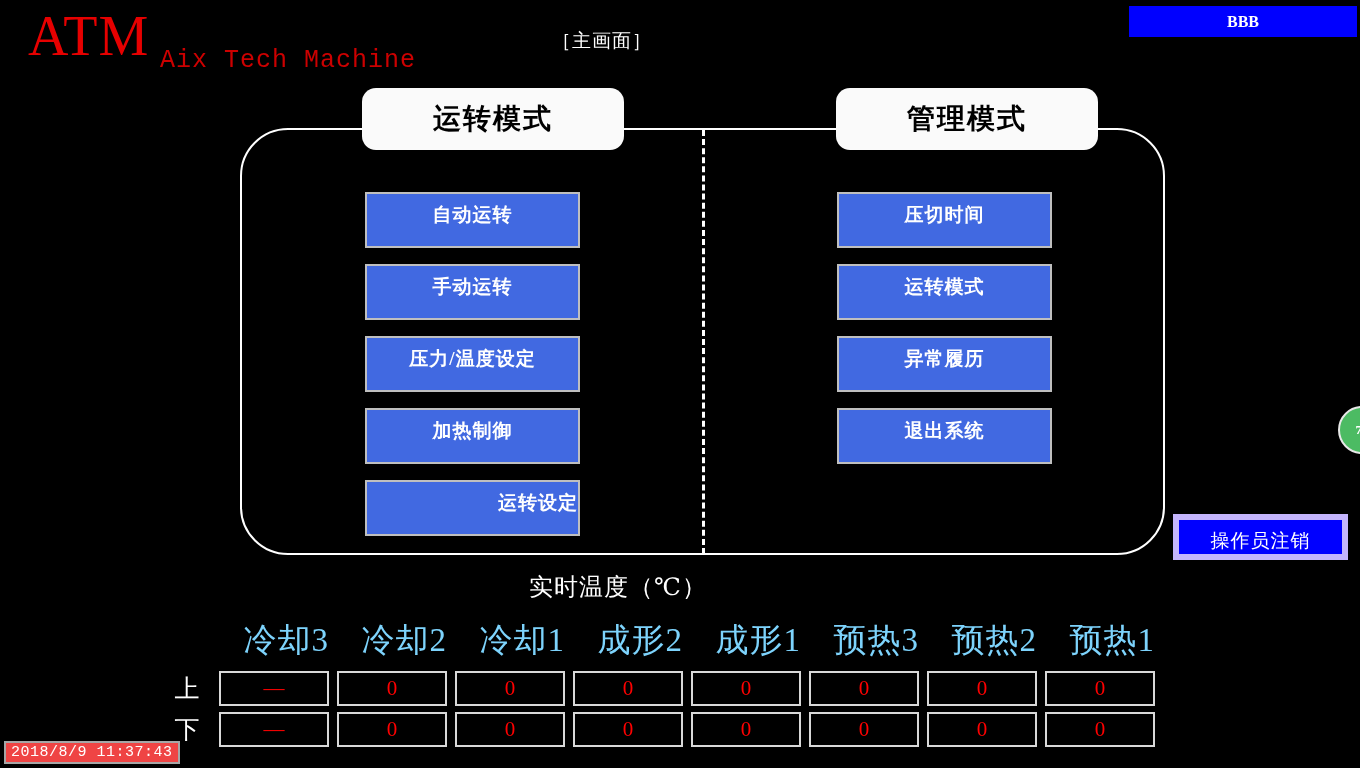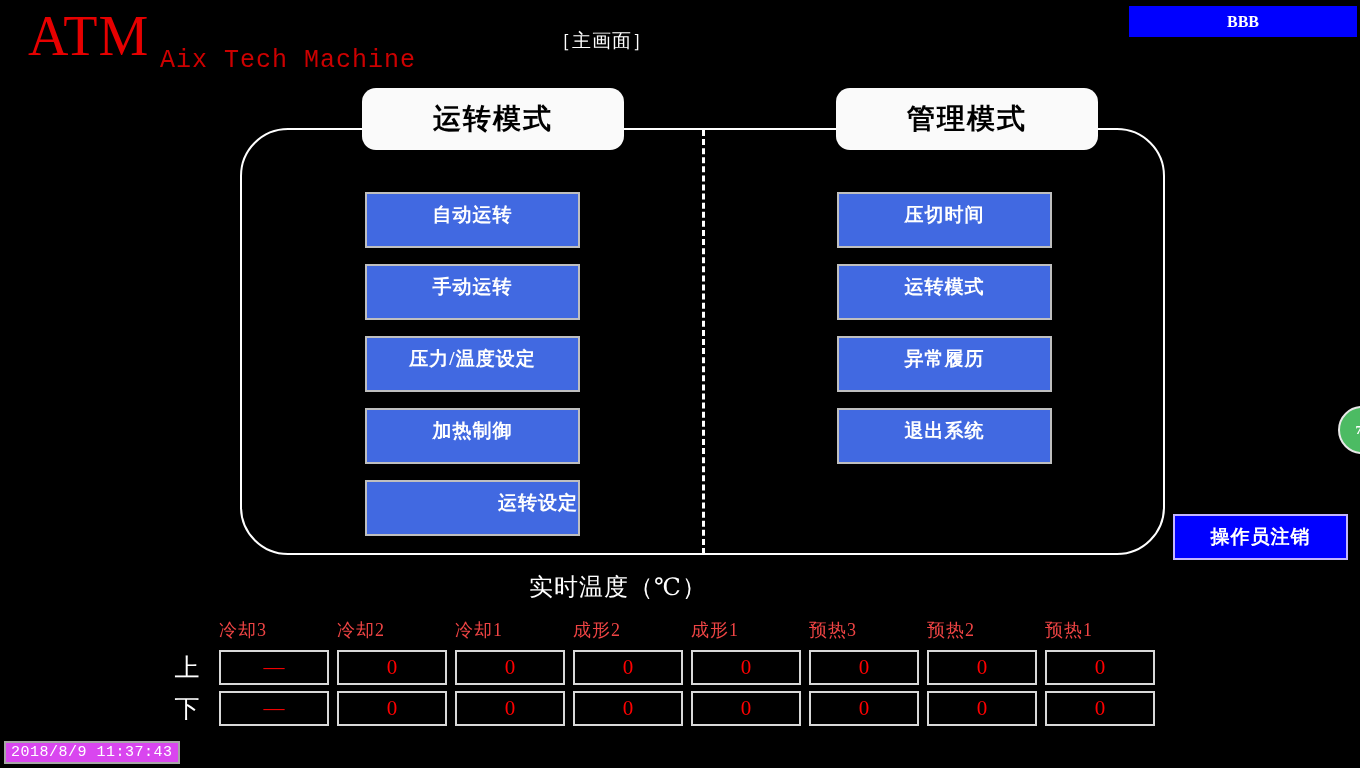--- a/index.html
+++ b/index.html
@@ -133,25 +133,25 @@
   .r3 { top: 408px; }
   .r4 { top: 480px; text-align: right; }
 
   #logout-btn {
     position: absolute;
     left: 1173px;
     top: 514px;
     width: 175px;
     height: 46px;
     background: #0000ff;
-    border: 2px solid #c4b5fd;
+    border: 6px solid #c4b5fd;
     box-sizing: border-box;
     color: #ffffff;
     font-size: 19px;
-    font-weight: bold;
+    font-weight: normal;
     text-align: center;
     line-height: 42px;
     letter-spacing: 1px;
   }
 
   #status-orb {
     position: absolute;
     left: 1338px;
     top: 406px;
     width: 48px;
@@ -184,24 +184,24 @@
     position: absolute;
     left: 160px;
     top: 612px;
     width: 1042px;
   }
   #temp-table table {
     border-collapse: separate;
     border-spacing: 8px 6px;
   }
   #temp-table th.col-head {
-    font-size: 18px;
+    font-size: 33px;
     font-weight: normal;
-    color: #ef4444;
-    text-align: left;
+    color: #7dd3fc;
+    text-align: right;
     padding: 0 0 2px 0;
     letter-spacing: 1px;
     width: 110px;
   }
   #temp-table th.corner { width: 36px; }
   #temp-table th.row-head {
     font-size: 25px;
     font-weight: normal;
     color: #ffffff;
     text-align: center;
@@ -219,21 +219,21 @@
     box-sizing: border-box;
   }
 
   
   #clock {
     position: absolute;
     left: 4px;
     bottom: 4px;
     padding: 1px 5px;
     border: 2px solid #a6a6a6;
-    background: #d946ef;
+    background: #ef4444;
     color: #ffffff;
     font-family: "Liberation Mono", "DejaVu Sans Mono", monospace;
     font-size: 15px;
     line-height: 17px;
     letter-spacing: 0.5px;
   }
 </style>
 </head>
 <body>
 

